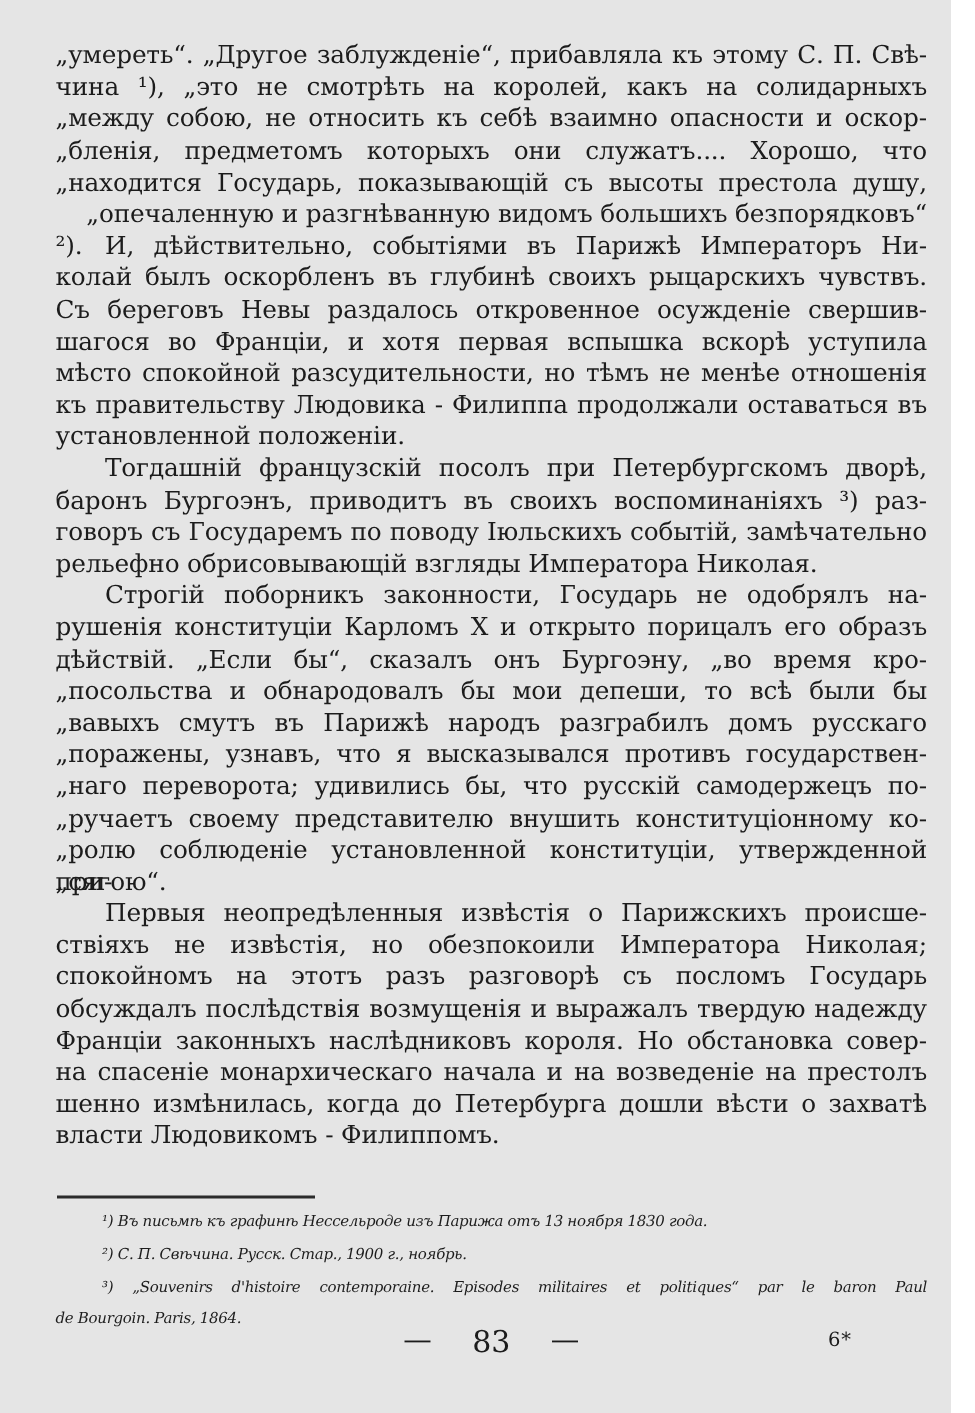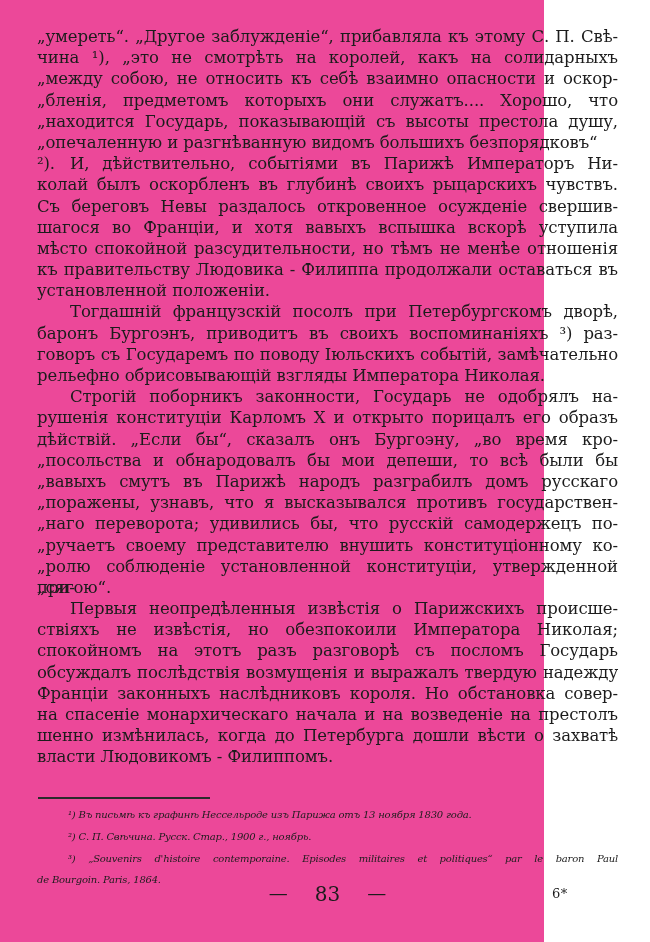--- a/index.html
+++ b/index.html
@@ -5,41 +5,41 @@
   html, body { margin: 0; padding: 0; }
   body {
     width: 650px; height: 942px;
     background: #ffffff;
     font-family: "DejaVu Serif", "Liberation Serif", serif;
     color: #1c1c1c;
     overflow: hidden;
   }
   .page {
     position: relative;
-    width: 544px; height: 942px;
-    background: #ec4899;
+    width: 634px; height: 942px;
+    background: #e5e5e5;
   }
   
   .body-text {
     position: absolute;
     left: 37px; top: 26px;
     width: 581px;
     font-size: 16.5px;
     line-height: 21.2px;
     letter-spacing: -0.1px;
   }
   .para { margin: 0; }
   .line {
     text-align: justify;
     text-align-last: justify;
     height: 21.2px;
     white-space: normal;
   }
   .line.last {
-    text-align: left;
+    text-align: right;
     text-align-last: left;
   }
   .line.indent { text-indent: 33px; }
 
   
   .fn-sep {
     position: absolute;
     left: 38px; top: 797px;
     width: 172px; height: 2px;
     background: #2b2b2b;
@@ -88,21 +88,21 @@
         <div class="line">чина ¹), „это не смотрѣть на королей, какъ на солидарныхъ</div>
         <div class="line">„между собою, не относить къ себѣ взаимно опасности и оскор-</div>
         <div class="line">„бленія, предметомъ которыхъ они служатъ.... Хорошо, что</div>
         <div class="line">„находится Государь, показывающій съ высоты престола душу,</div>
         <div class="line last">„опечаленную и разгнѣванную видомъ большихъ безпорядковъ“ ²).</div>
       </div>
       <div class="para">
         <div class="line indent">И, дѣйствительно, событіями въ Парижѣ Императоръ Ни-</div>
         <div class="line">колай былъ оскорбленъ въ глубинѣ своихъ рыцарскихъ чувствъ.</div>
         <div class="line">Съ береговъ Невы раздалось откровенное осужденіе свершив-</div>
-        <div class="line">шагося во Франціи, и хотя вавыхъ вспышка вскорѣ уступила</div>
+        <div class="line">шагося во Франціи, и хотя первая вспышка вскорѣ уступила</div>
         <div class="line">мѣсто спокойной разсудительности, но тѣмъ не менѣе отношенія</div>
         <div class="line">къ правительству Людовика - Филиппа продолжали оставаться въ</div>
         <div class="line last">установленной положеніи.</div>
       </div>
       <div class="para">
         <div class="line indent">Тогдашній французскій посолъ при Петербургскомъ дворѣ,</div>
         <div class="line">баронъ Бургоэнъ, приводитъ въ своихъ воспоминаніяхъ ³) раз-</div>
         <div class="line">говоръ съ Государемъ по поводу Іюльскихъ событій, замѣчательно</div>
         <div class="line last">рельефно обрисовывающій взгляды Императора Николая.</div>
       </div>

